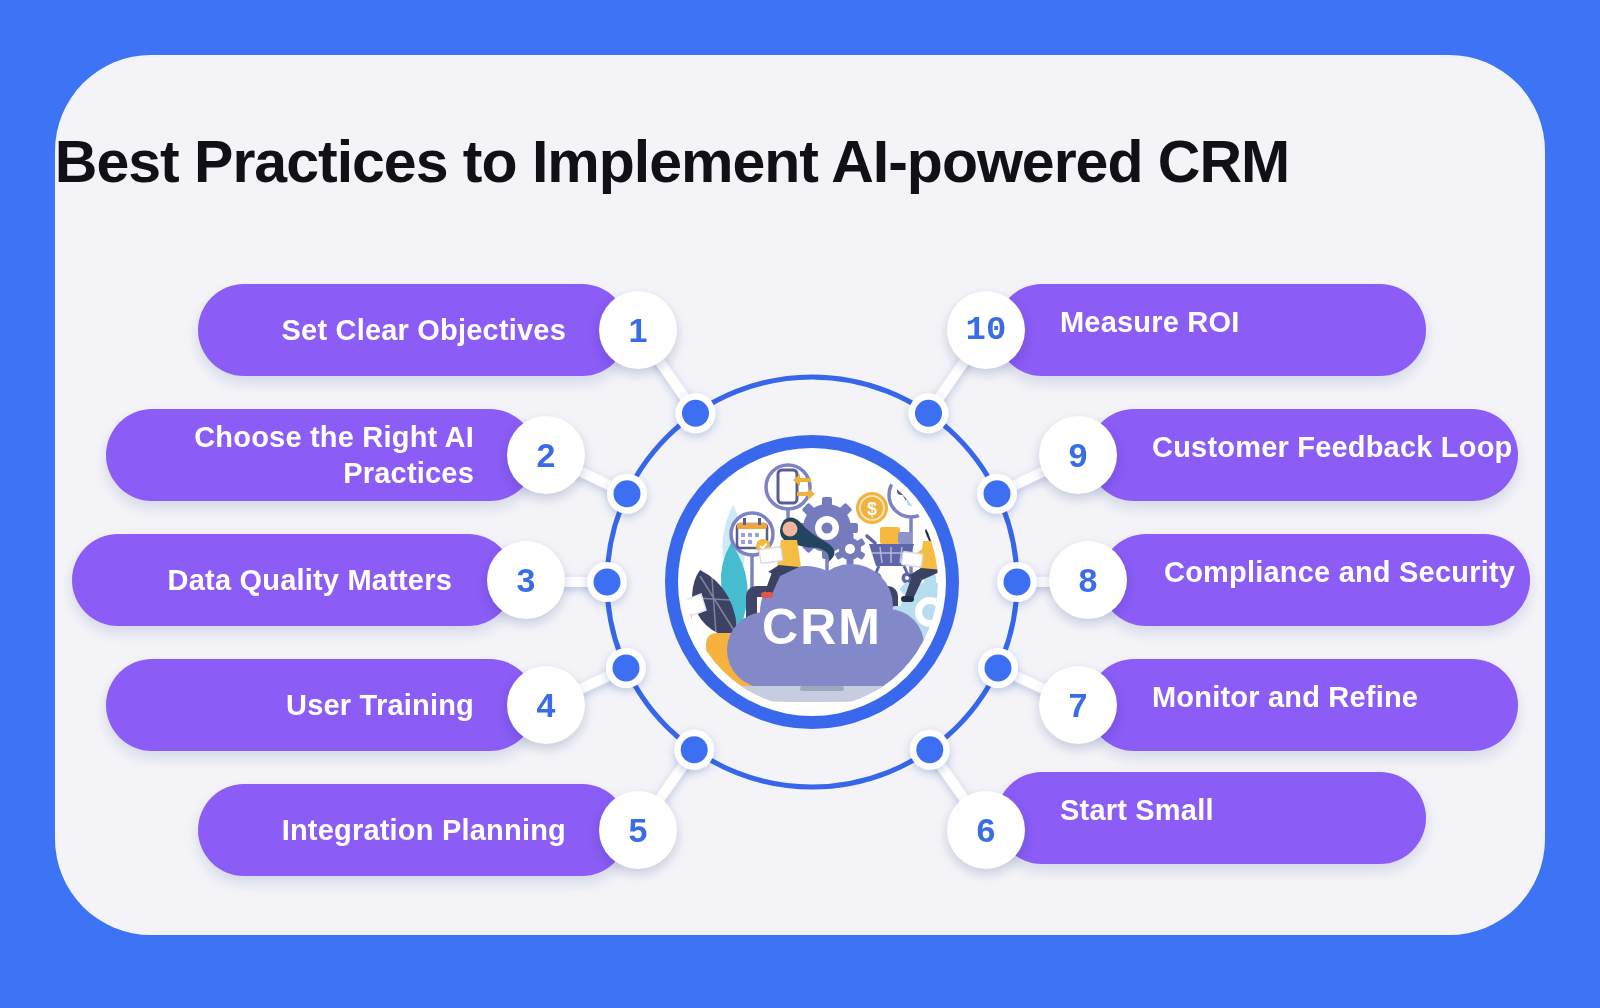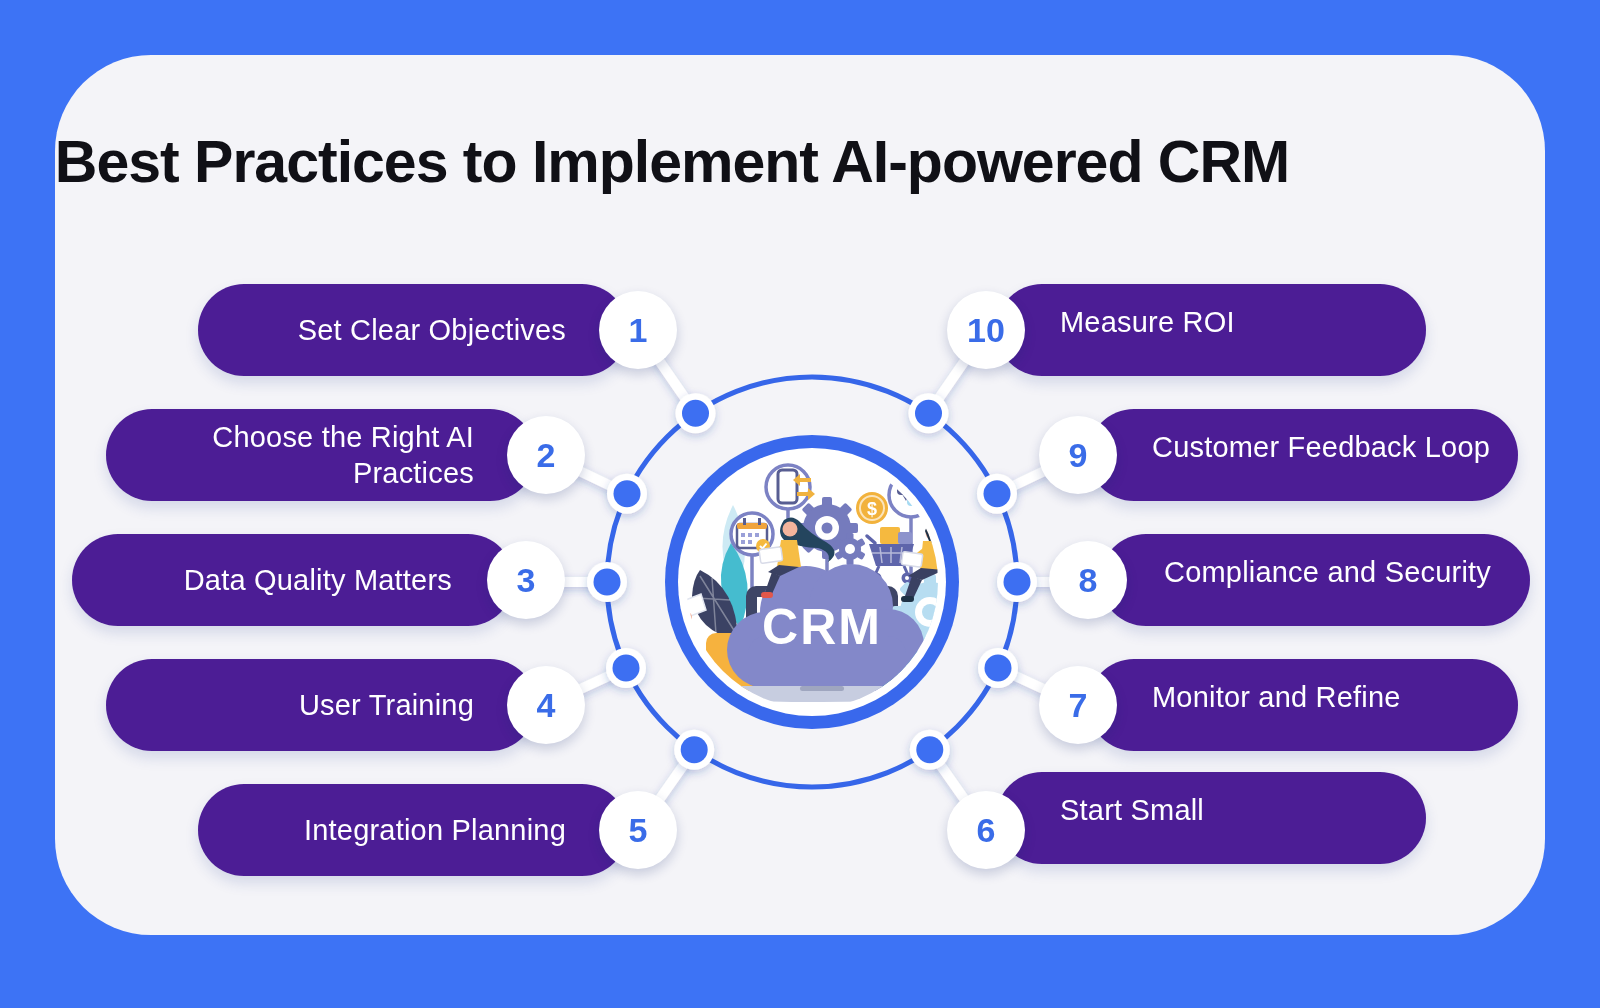--- a/index.html
+++ b/index.html
@@ -1,40 +1,40 @@
 <!DOCTYPE html>
 <html><head>
 <meta charset="utf-8">
 <style>
   html,body{margin:0;padding:0;width:1600px;height:1008px;overflow:hidden;}
   body{background:#3d73f5;font-family:"Liberation Sans",sans-serif;position:relative;}
   .card{position:absolute;left:55px;top:55px;width:1490px;height:880px;background:#f4f4f8;border-radius:96px;}
   .title{position:absolute;left:0;top:128px;width:1344px;text-align:center;font-size:59px;font-weight:bold;letter-spacing:-1px;color:#101016;}
   svg.overlay{position:absolute;left:0;top:0;}
-  .pill{position:absolute;height:92px;border-radius:46px;background:#4c1d95;color:#fff;
-        display:flex;align-items:center;font-size:29px;font-weight:normal;line-height:1.25;
+  .pill{position:absolute;height:92px;border-radius:46px;background:#8b5cf6;color:#fff;
+        display:flex;align-items:center;font-size:29px;font-weight:bold;line-height:1.25;
         box-sizing:border-box;box-shadow:0 7px 14px rgba(32,62,150,.15);letter-spacing:.2px;}
   .pill.left{justify-content:flex-end;text-align:right;padding:0 62px 0 40px;}
   .pill.right{justify-content:flex-start;text-align:center;padding:0 24px 16px 64px;white-space:nowrap;}
   .p1{left:198px;top:284px;width:430px;}
   .p2{left:106px;top:409px;width:430px;}
   .p3{left:72px; top:534px;width:442px;}
   .p4{left:106px;top:659px;width:430px;}
   .p5{left:198px;top:784px;width:430px;}
   .p10{left:996px; top:284px;width:430px;}
   .p9{left:1088px;top:409px;width:430px;}
   .p8{left:1100px;top:534px;width:430px;}
   .p7{left:1088px;top:659px;width:430px;}
   .p6{left:996px; top:772px;width:430px;}
   .num{position:absolute;width:78px;height:78px;border-radius:50%;background:#fff;color:#3a6ce8;
        display:flex;align-items:center;justify-content:center;font-size:34px;font-weight:bold;
        box-shadow:0 5px 12px rgba(20,40,110,.20);}
   .n1{left:599px;top:291px;} .n2{left:507px;top:416px;} .n3{left:487px;top:541px;}
   .n4{left:507px;top:666px;} .n5{left:599px;top:791px;}
-  .n10{left:947px;top:291px;} .n9{left:1039px;top:416px;} .n8{left:1049px;top:541px;}
+  .n10{left:947px;top:291px;font-family:Liberation Mono, monospace;} .n9{left:1039px;top:416px;} .n8{left:1049px;top:541px;}
   .n7{left:1039px;top:666px;} .n6{left:947px;top:791px;}
 </style>
 </head>
 <body>
 
 <div class="card"></div>
 <div class="title">Best Practices to Implement AI-powered CRM</div>
 
 <svg class="overlay" width="1600" height="1008" viewBox="0 0 1600 1008">
   <defs>

